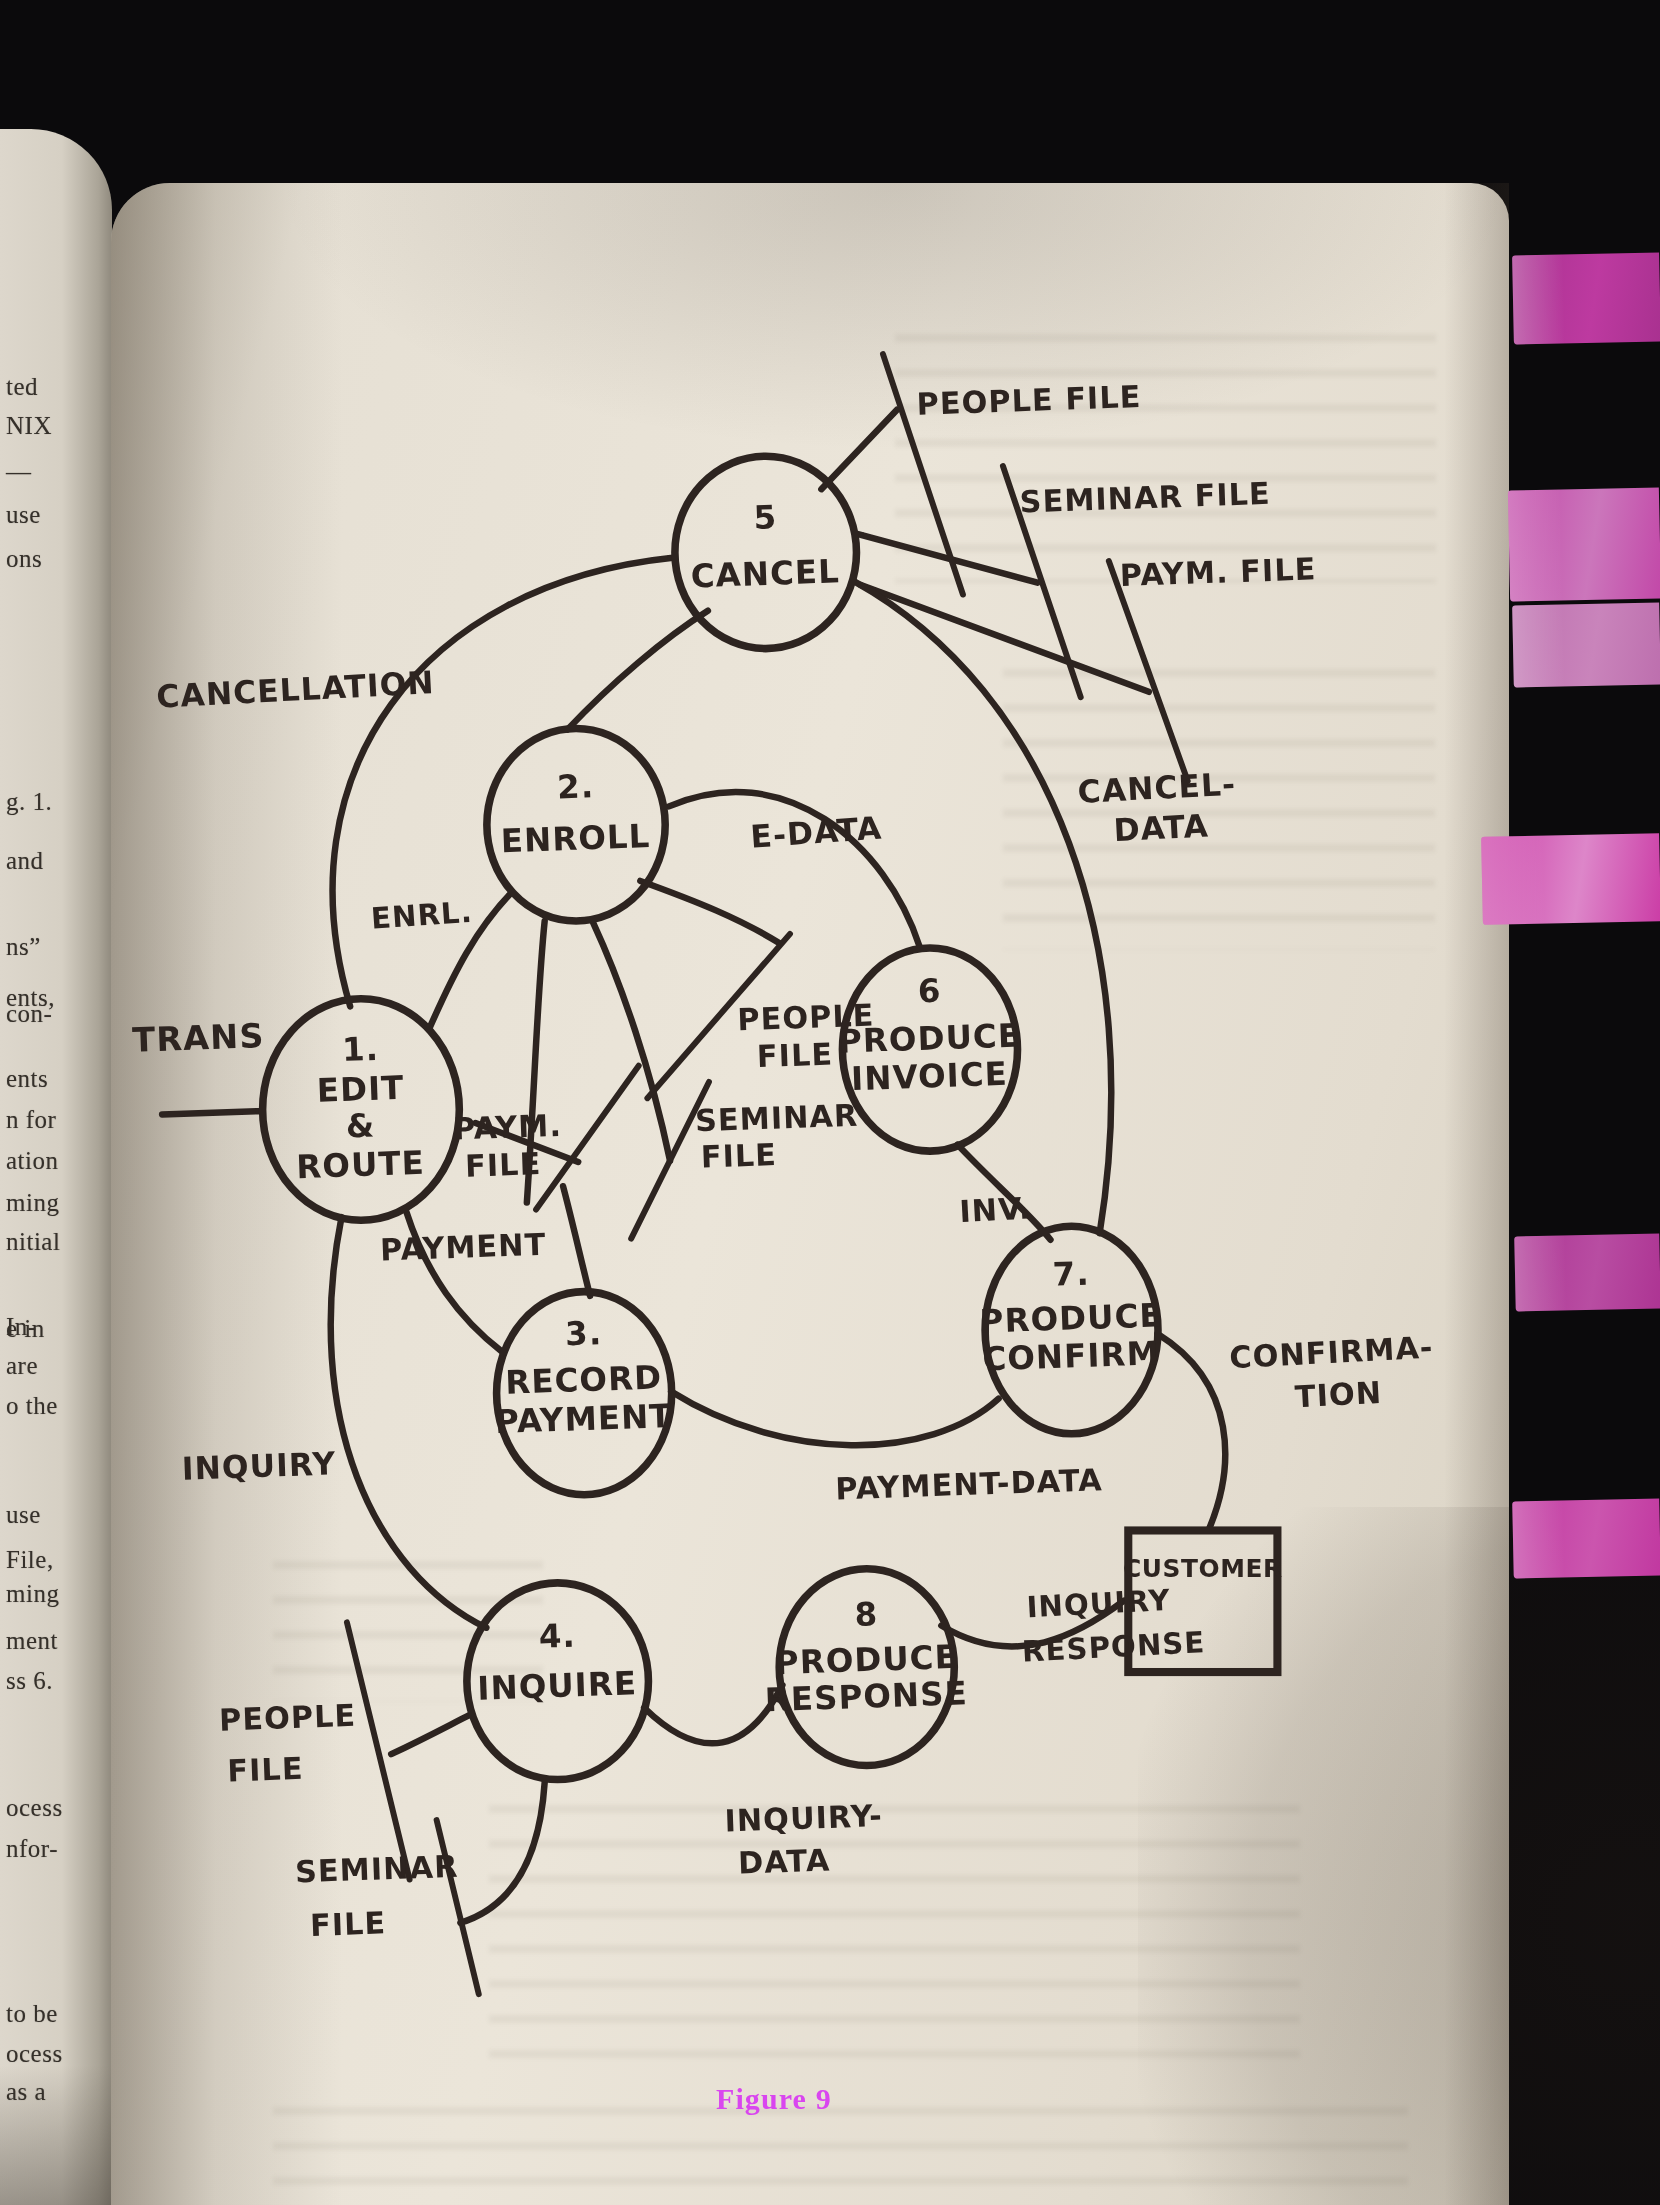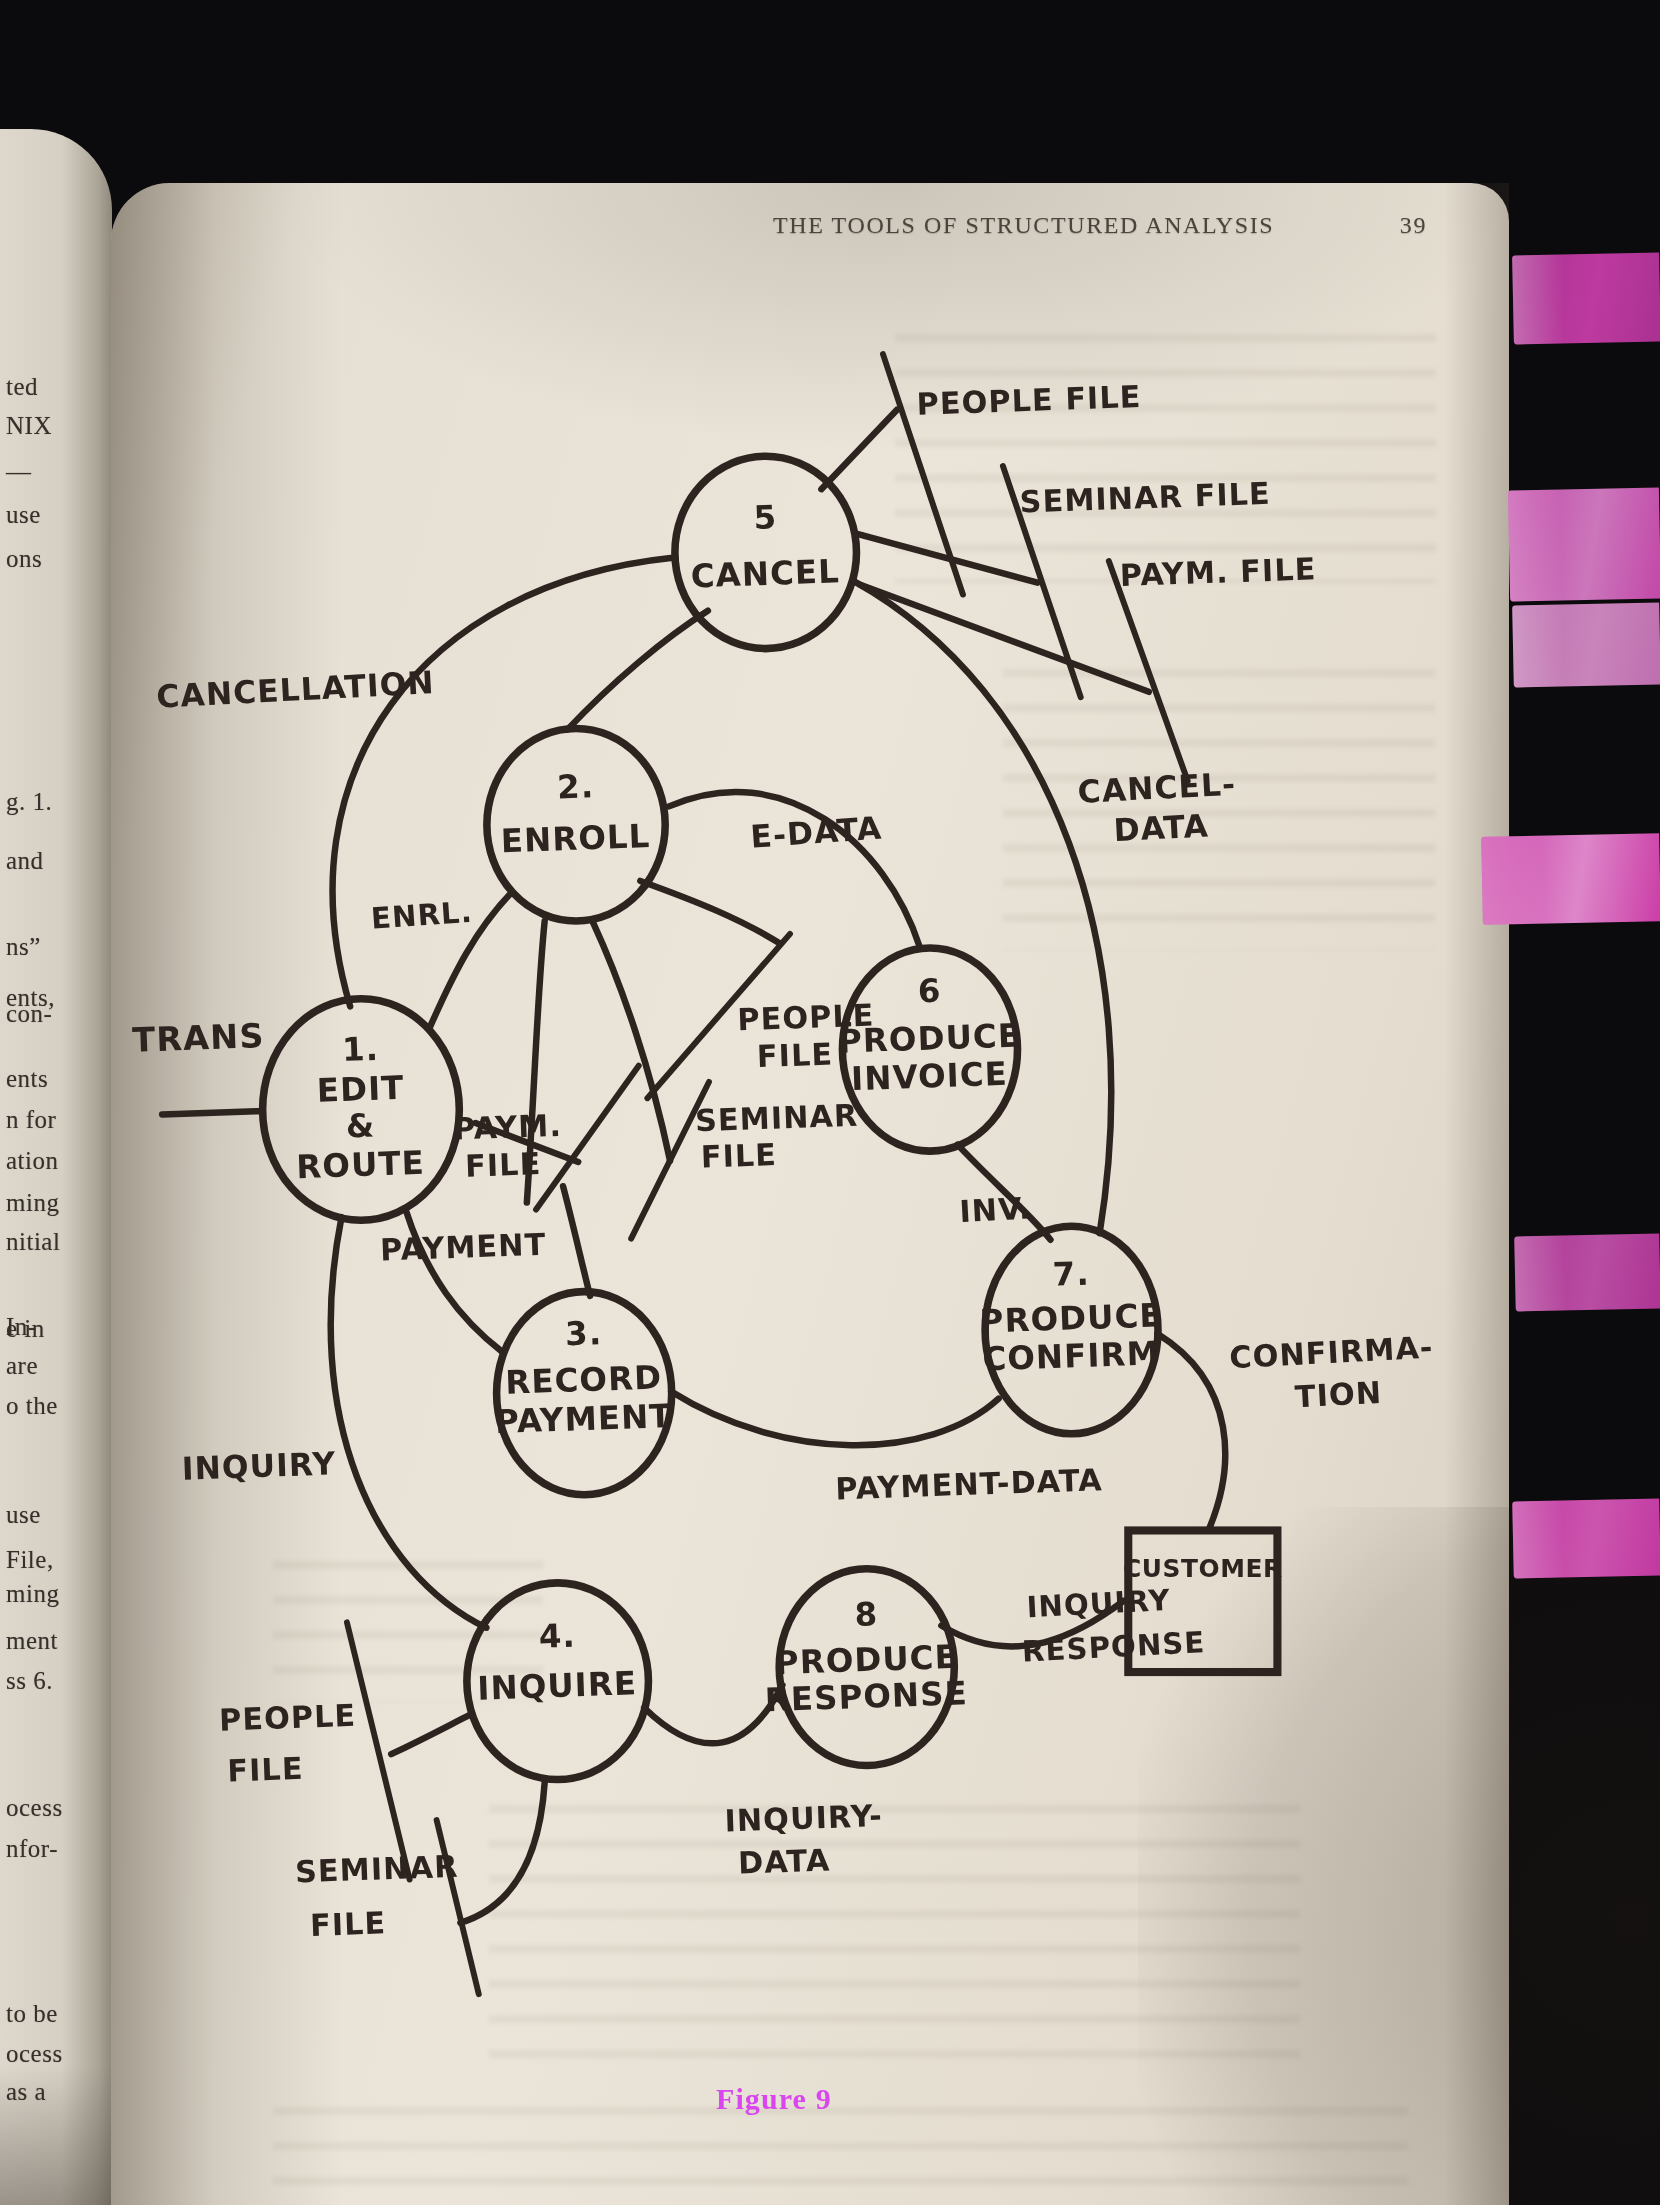--- a/index.html
+++ b/index.html
@@ -86,24 +86,20 @@
 
     <div class="ghost" style="left:784px;top:151px;width:541px;height:249px;"></div>
     <div class="ghost" style="left:892px;top:486px;width:432px;height:281px;"></div>
     <div class="ghost" style="left:162px;top:1378px;width:270px;height:141px;"></div>
     <div class="ghost" style="left:378px;top:1622px;width:811px;height:270px;"></div>
     <div class="ghost" style="left:162px;top:1924px;width:1135px;height:97px;"></div>
     <div class="shadow-top"></div>
     <div class="shadow-hand"></div>
   </div>
 
-  <div class="header-line">
-    <span>THE TOOLS OF STRUCTURED ANALYSIS</span>
-    <span>39</span>
-  </div>
 
   <div class="diagram" id="diagram"><svg width="1660" height="2205" viewBox="0 0 3072 4080" xmlns="http://www.w3.org/2000/svg">
 <defs>
           <marker id="ah" markerWidth="13" markerHeight="11" refX="10" refY="5.5" orient="auto-start-reverse" markerUnits="userSpaceOnUse">
 <path d="M0,0 L13,5.5 L0,11 Z" fill="#2d2420"></path>
           </marker>
         </defs>
         <path d="M 300 2062 L 482 2056" fill="none" stroke="#2d2420" stroke-width="12" stroke-linecap="round" marker-end="url(#ah)"></path>
         <path d="M 648 1862 C 520 1430 780 1080 1245 1032" fill="none" stroke="#2d2420" stroke-width="12" stroke-linecap="round" marker-end="url(#ah)"></path>
         <path d="M 795 1902 C 840 1800 880 1720 948 1650" fill="none" stroke="#2d2420" stroke-width="12" stroke-linecap="round" marker-end="url(#ah)"></path>

